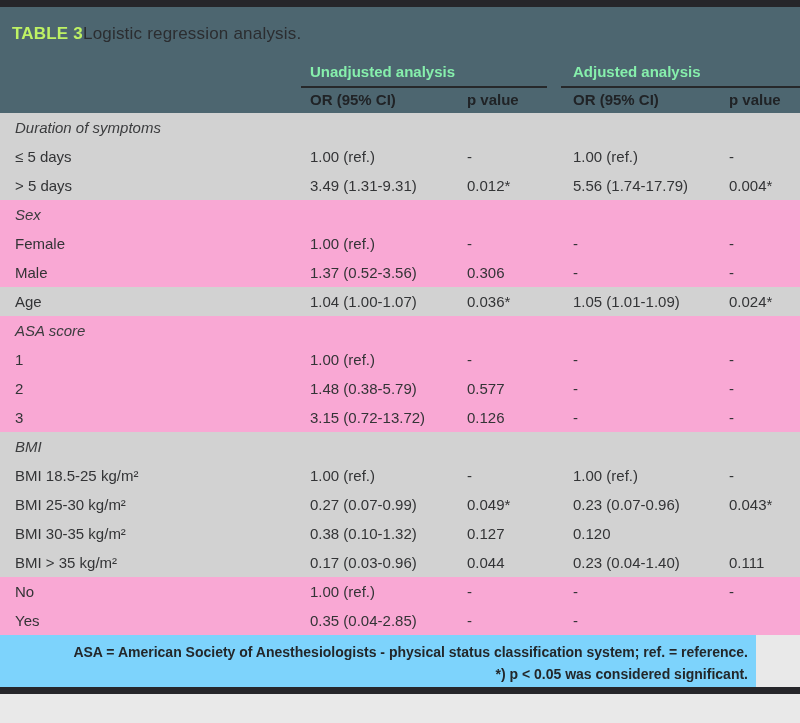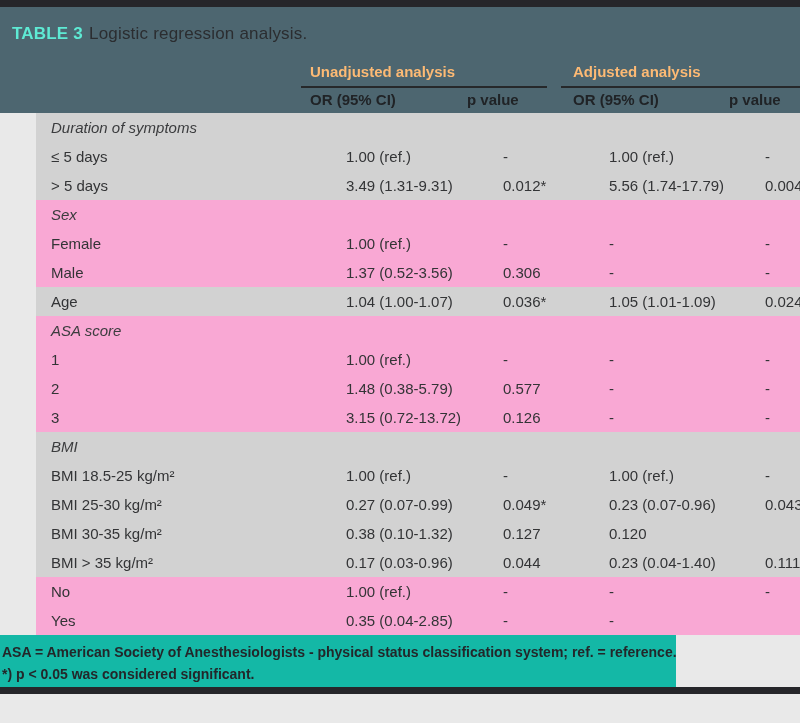--- a/index.html
+++ b/index.html
@@ -4,45 +4,45 @@
 <style>
   * { margin:0; padding:0; box-sizing:border-box; }
   body { font-family: "Liberation Sans", sans-serif; }
   .page { width:800px; height:723px; position:relative; background:#e9e9e9; overflow:hidden; }
 
   .bar { width:800px; height:7px; background:#26262a; }
 
   
   .header { position:relative; width:800px; height:106px; background:#4d6670; }
   .title { position:absolute; left:12px; top:17px; font-size:17px; letter-spacing:0.2px; white-space:nowrap; }
-  .title .prefix { color:#5eead4; font-weight:bold; }
-  .title .rest { color:#2b2d30; font-weight:500; margin-left:6px; }
-  .grp { position:absolute; top:56px; font-size:15px; font-weight:bold; color:#fdba74; white-space:nowrap;text-align:center; }
+  .title .prefix { color:#bef264; font-weight:bold; }
+  .title .rest { color:#2b2d30; font-weight:500; }
+  .grp { position:absolute; top:56px; font-size:15px; font-weight:bold; color:#86efac; white-space:nowrap;text-align:center; }
   .grp1 { left:310px; }
   .grp2 { left:573px; }
   .ul { position:absolute; top:79px; height:2px; background:#26282a; }
   .ul1 { left:301px; width:246px; }
   .ul2 { left:561px; width:239px; }
   .sub { position:absolute; top:84px; font-size:15px; font-weight:bold; color:#202326; white-space:nowrap; }
   .sub.s1 { left:310px; }
   .sub.s2 { left:467px; }
   .sub.s3 { left:573px; }
   .sub.s4 { left:729px; }
 
   
   .tbody { width:800px; }
-  .row { display:grid; grid-template-columns:310px 157px 106px 156px auto; height:29px; line-height:29px; font-size:15px; color:#333436;margin-left:36px; }
+  .row { display:grid; grid-template-columns:310px 157px 106px 156px auto; height:29px; line-height:29px; font-size:15px; color:#333436; }
   .row .c { overflow:hidden; white-space:nowrap; }
   .row .label { padding-left:15px; }
   .row.cat .label { font-style:italic; color:#3b3c3e; }
   .sA { background:#d2d2d2; }
   .sB { background:#f9a8d4; }
 
   
-  .footer { width:676px; height:52px; background:#14b8a6; padding:6px 8px 0 2px; }
+  .footer { width:756px; height:52px; background:#7dd3fc; padding:6px 8px 0 2px;text-align:right; }
   .footer div { font-size:14px; font-weight:bold; color:#23272a; line-height:22px; white-space:nowrap; }
 </style>
 </head>
 <body>
 
 <div class="page">
   <div class="bar"></div>
 
   <div class="header">
     <div class="title">

